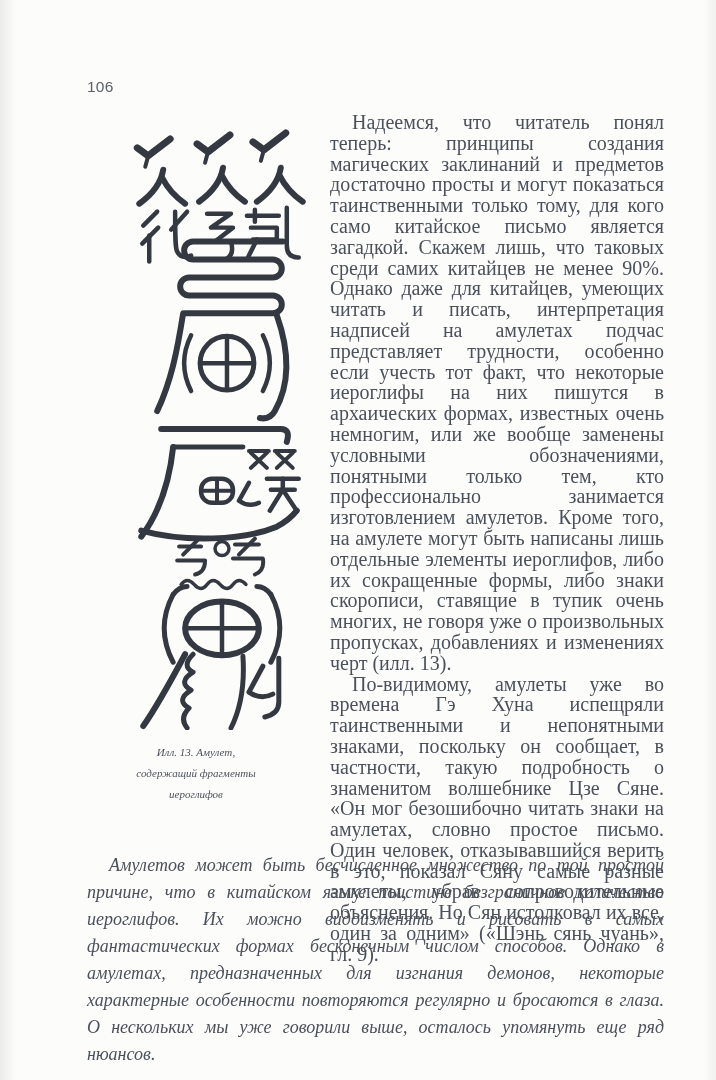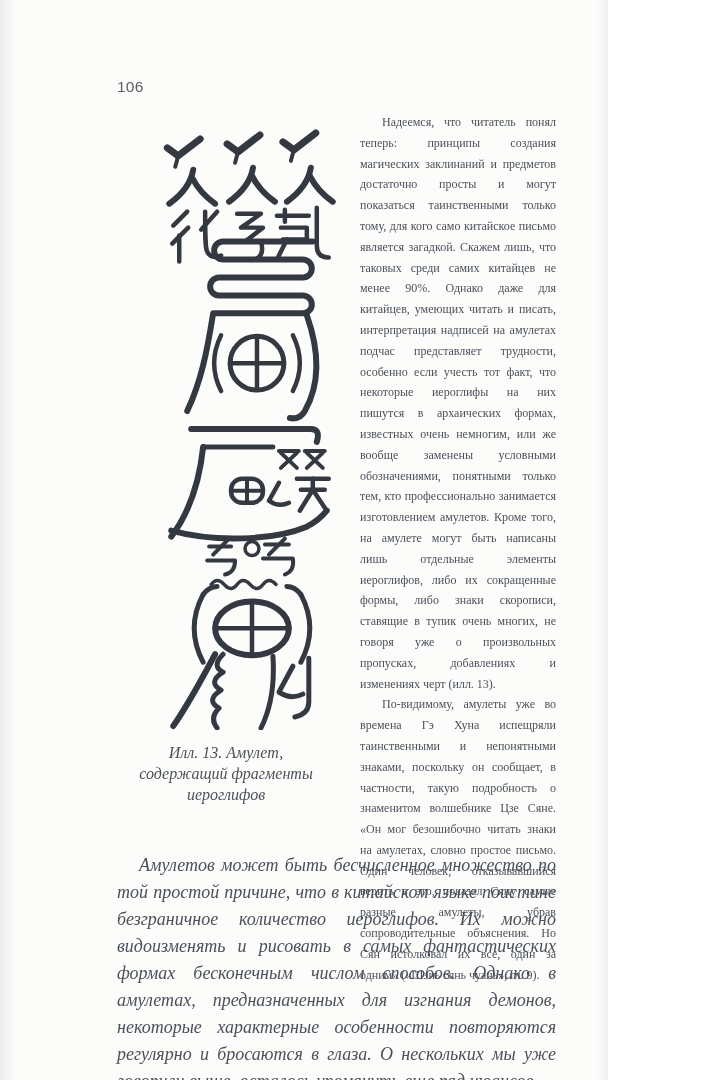--- a/index.html
+++ b/index.html
@@ -1,22 +1,22 @@
 <!DOCTYPE html>
 <html lang="ru"><head>
 <meta charset="utf-8">
 <style>
   html, body { margin: 0; padding: 0; background: #ffffff; }
   .page {
     position: relative;
-    width: 608px;
+    width: 716px;
     height: 1080px;
     background: #fcfcfb;
     box-sizing: border-box;
-    padding: 78px 52px 0 117px;
+    padding: 78px 52px 0 87px;
     font-family: "Liberation Serif", serif;
     color: #4b515a;
     overflow: hidden;
   }
   
   .page::before {
     content: ""; position: absolute; left: 0; top: 0; bottom: 0; width: 16px;
     background: linear-gradient(to right, rgba(90,95,100,0.10), rgba(90,95,100,0));
     pointer-events: none;
   }
@@ -44,28 +44,28 @@
     flex: 0 0 243px;
     width: 243px;
   }
   .amulet-svg { display: block; margin-left: 40px; }
   figcaption {
     margin-top: 12px;
     margin-left: 2px;
     width: 214px;
     text-align: center;
     font-style: italic;
-    font-size: 16px;
+    font-size: 11px;
     line-height: 21px;
     white-space: pre-line;
     color: #4b515a;
   }
   .col-text {
     flex: 1 1 auto;
-    font-size: 12px;
+    font-size: 20px;
     line-height: 20.8px;
     text-align: justify;
     hyphens: auto;
   }
   .col-text p { margin: 0; }
   .indent { text-indent: 22px; }
   .full-par {
     margin: 6px 0 0 0;
     font-size: 18px;
     line-height: 27px;

